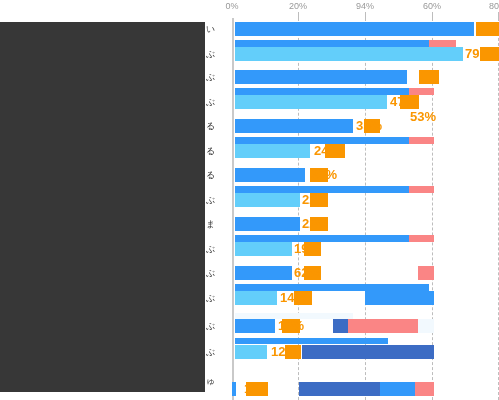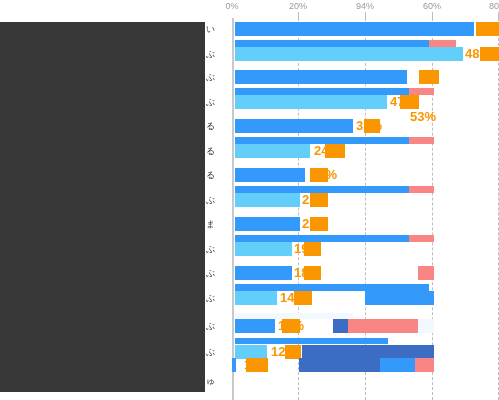--- a/index.html
+++ b/index.html
@@ -90,21 +90,21 @@
       <div class="value-label" style="left:246px;">73%</div>
     </div>
 
     <div class="row" style="top:22px;height:8px;">
       <div class="seg blue" style="left:3px;width:194px;height:7px;"></div>
       <div class="seg pink" style="left:197px;width:27px;height:7px;"></div>
     </div>
     <div class="row" style="top:29px;">
       <div class="seg lightblue" style="left:3px;width:228px;"></div>
       <div class="value-chip" style="left:248px;width:24px;"></div>
-      <div class="value-label" style="left:233px;">48</div>
+      <div class="value-label" style="left:233px;">79</div>
     </div>
 
     <div class="row" style="top:52px;">
       <div class="seg blue" style="left:3px;width:172px;"></div>
       <div class="value-chip" style="left:187px;width:20px;"></div>
       <div class="value-label" style="left:178px;margin-top:40px;">53%</div>
     </div>
 
     <div class="row" style="top:70px;height:8px;">
       <div class="seg blue" style="left:3px;width:174px;height:7px;"></div>
@@ -160,21 +160,21 @@
     </div>
     <div class="row" style="top:224px;">
       <div class="seg lightblue" style="left:3px;width:57px;"></div>
       <div class="value-chip" style="left:72px;width:17px;"></div>
       <div class="value-label" style="left:62px;">19%</div>
     </div>
 
     <div class="row" style="top:248px;">
       <div class="seg blue" style="left:3px;width:57px;"></div>
       <div class="value-chip" style="left:72px;width:17px;"></div>
-      <div class="value-label" style="left:62px;">18%</div>
+      <div class="value-label" style="left:62px;">62%</div>
       <div class="seg pink" style="left:186px;width:16px;"></div>
     </div>
 
     <div class="row" style="top:266px;height:8px;">
       <div class="seg blue" style="left:3px;width:194px;height:7px;"></div>
     </div>
     <div class="row" style="top:273px;">
       <div class="seg lightblue" style="left:3px;width:42px;"></div>
       <div class="value-chip" style="left:62px;width:18px;"></div>
       <div class="value-label" style="left:48px;">14%</div>
@@ -197,21 +197,21 @@
     <div class="row" style="top:320px;height:7px;">
       <div class="seg blue" style="left:3px;width:153px;height:6px;"></div>
     </div>
     <div class="row" style="top:327px;">
       <div class="seg lightblue" style="left:3px;width:32px;"></div>
       <div class="value-chip" style="left:53px;width:16px;"></div>
       <div class="value-label" style="left:39px;">12%</div>
       <div class="seg navy" style="left:70px;width:132px;"></div>
     </div>
 
-    <div class="row" style="top:340px;border-radius:7px;">
+    <div class="row" style="top:364px;border-radius:7px;">
       <div class="seg blue" style="left:0px;width:4px;"></div>
       <div class="value-chip" style="left:14px;width:22px;"></div>
       <div class="value-label" style="left:12px;">12</div>
       <div class="seg navy" style="left:67px;width:81px;"></div>
       <div class="seg blue" style="left:148px;width:35px;"></div>
       <div class="seg pink" style="left:183px;width:19px;"></div>
     </div>
   </div>
 
   <div class="cat-label" style="top:22px;">い</div>

